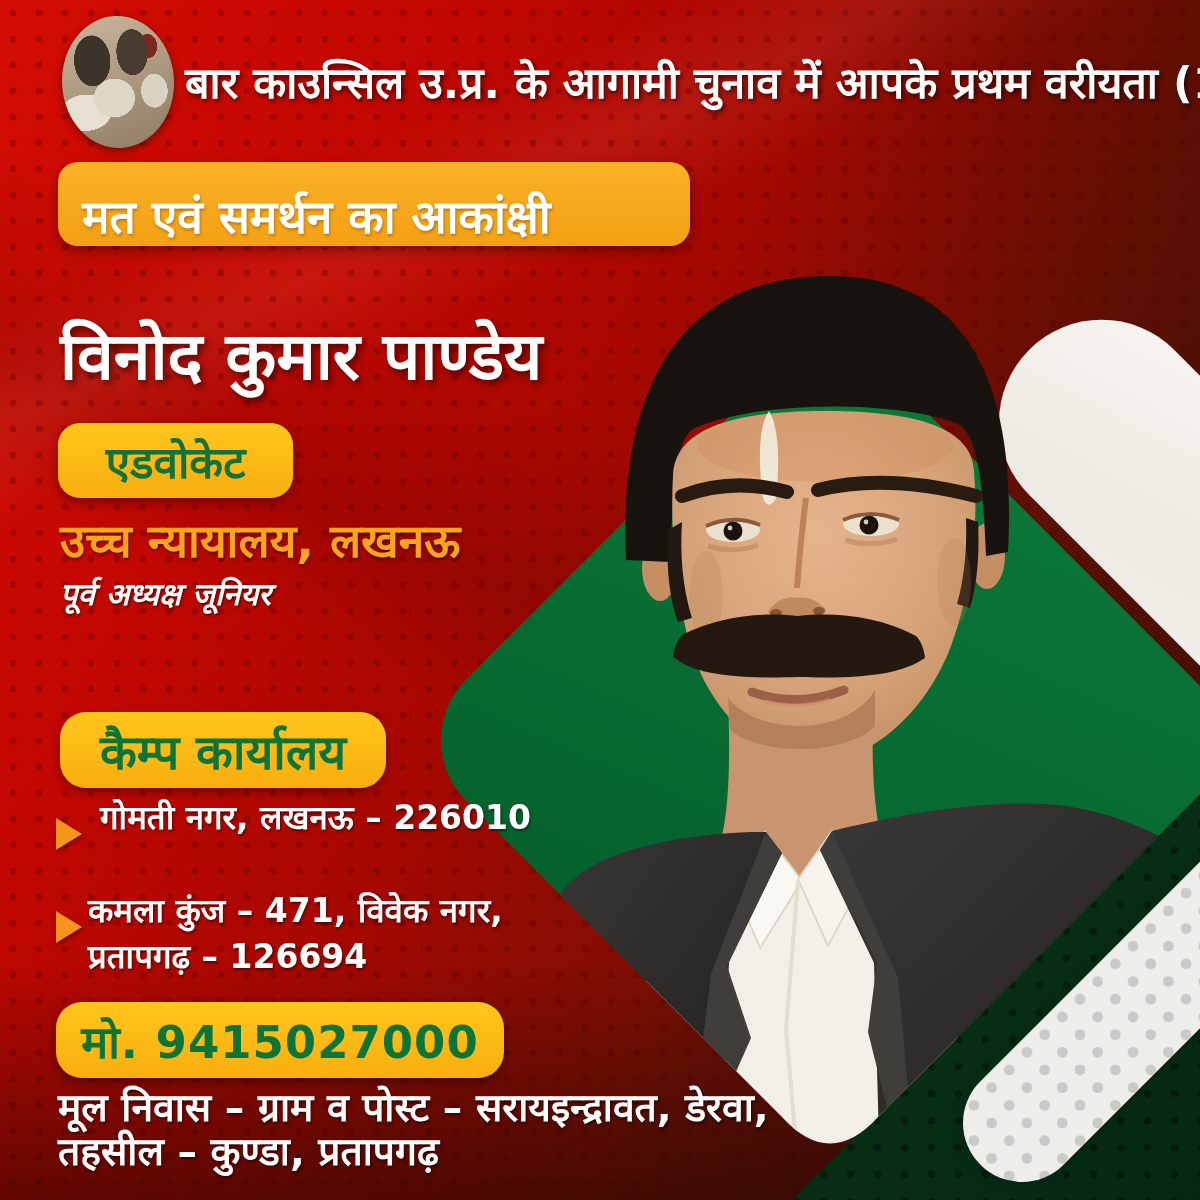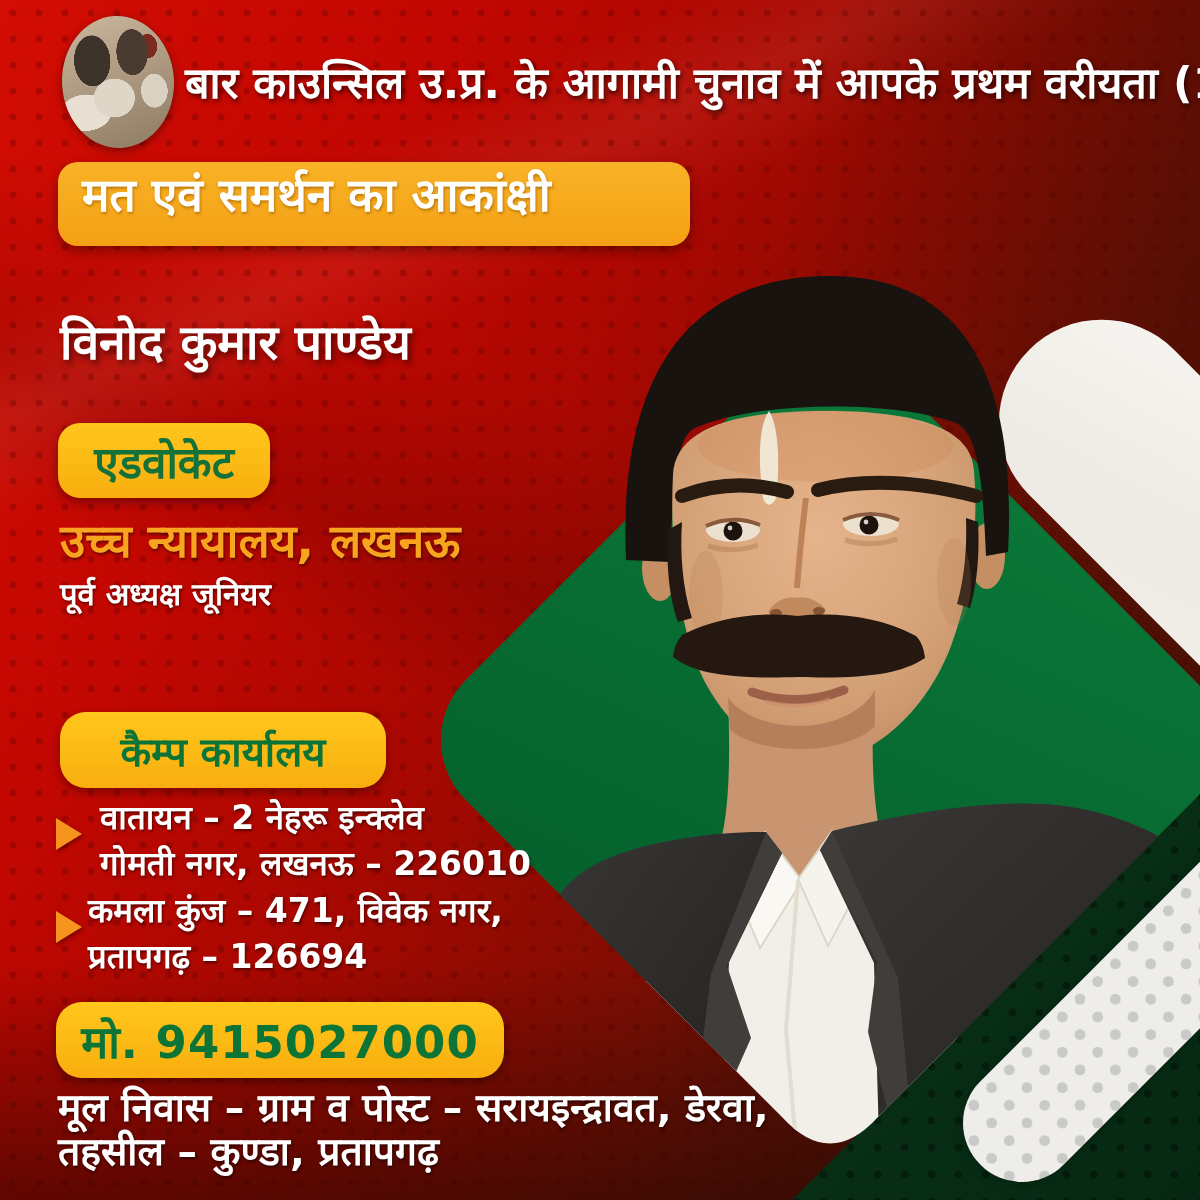--- a/index.html
+++ b/index.html
@@ -55,37 +55,37 @@
       linear-gradient(160deg,#c9b79e 0%,#a9957c 55%,#8f7b63 100%);
     box-shadow:0 3px 10px rgba(0,0,0,.4);}
   .headline{
     left:185px;top:52px;width:1000px;color:#fff;font-size:43px;white-space:nowrap;
     text-shadow:2px 3px 5px rgba(0,0,0,.6);}
   
   .banner-appeal{
     left:58px;top:162px;width:632px;height:84px;border-radius:20px;
     background:linear-gradient(to bottom,#f9b226 0%,#f4a014 100%);
     box-shadow:0 5px 12px rgba(0,0,0,.35);
-    display:flex;align-items:flex-start;padding-left:24px;box-sizing:border-box;}
+    display:flex;align-items:flex-end;padding-left:24px;box-sizing:border-box;}
   .banner-appeal span{color:#fff;font-size:46px;white-space:nowrap;
     text-shadow:1px 2px 3px rgba(150,90,0,.6);}
-  .name{left:60px;top:308px;color:#fff;font-size:48px;white-space:nowrap;
+  .name{left:60px;top:308px;color:#fff;font-size:66px;white-space:nowrap;
     text-shadow:3px 4px 6px rgba(0,0,0,.5);}
   .badge{
     background:linear-gradient(to bottom,#ffc61c 0%,#f8ae0e 100%);
     box-shadow:0 4px 10px rgba(0,0,0,.35);
     display:flex;align-items:center;justify-content:center;}
-  .badge-advocate{left:58px;top:423px;width:212px;height:75px;border-radius:22px;}
+  .badge-advocate{left:58px;top:423px;width:235px;height:75px;border-radius:22px;}
   .badge-advocate span{color:#14713a;font-size:44px;}
   .court{left:60px;top:508px;color:#f7a41f;font-size:46px;white-space:nowrap;
     text-shadow:1px 2px 3px rgba(0,0,0,.45);}
   .role{left:60px;top:574px;color:#fff;font-size:31px;line-height:41px;white-space:nowrap;
-    text-shadow:1px 2px 3px rgba(0,0,0,.5);}
+    text-shadow:1px 2px 3px rgba(0,0,0,.5);font-style:italic;}
   .badge-camp{left:60px;top:712px;width:326px;height:76px;border-radius:26px;}
-  .badge-camp span{color:#0d7438;font-size:40px;}
+  .badge-camp span{color:#0d7438;font-size:48px;}
   .addr-item{color:#fff;font-size:33px;line-height:46px;white-space:nowrap;
     text-shadow:1px 2px 3px rgba(0,0,0,.5);}
   .addr-1{left:100px;top:795px;}
   .addr-2{left:88px;top:888px;}
   .tri{width:0;height:0;border-top:16px solid rgba(0,0,0,0);border-bottom:16px solid rgba(0,0,0,0);
     border-left:26px solid #f7941d;filter:drop-shadow(1px 2px 2px rgba(0,0,0,.4));}
   .tri-1{left:56px;top:818px;}
   .tri-2{left:56px;top:911px;}
   .badge-phone{left:56px;top:1002px;width:448px;height:76px;border-radius:26px;}
   .badge-phone span{color:#0d7438;font-size:45px;letter-spacing:1px;}
@@ -229,21 +229,20 @@
   <div class="abs role">
     <div>पूर्व अध्यक्ष जूनियर</div>
   </div>
 
   <div class="abs badge badge-camp">
     <span>कैम्प कार्यालय</span>
   </div>
 
   <div class="abs tri tri-1"></div>
   <div class="abs addr-item addr-1">
-    <div>वातायन – 2 नेहरू इन्क्लेव</div>
     <div>गोमती नगर, लखनऊ – 226010</div>
   </div>
 
   <div class="abs tri tri-2"></div>
   <div class="abs addr-item addr-2">
     <div>कमला कुंज – 471, विवेक नगर,</div>
     <div>प्रतापगढ़ – 126694</div>
   </div>
 
   <div class="abs badge badge-phone">

